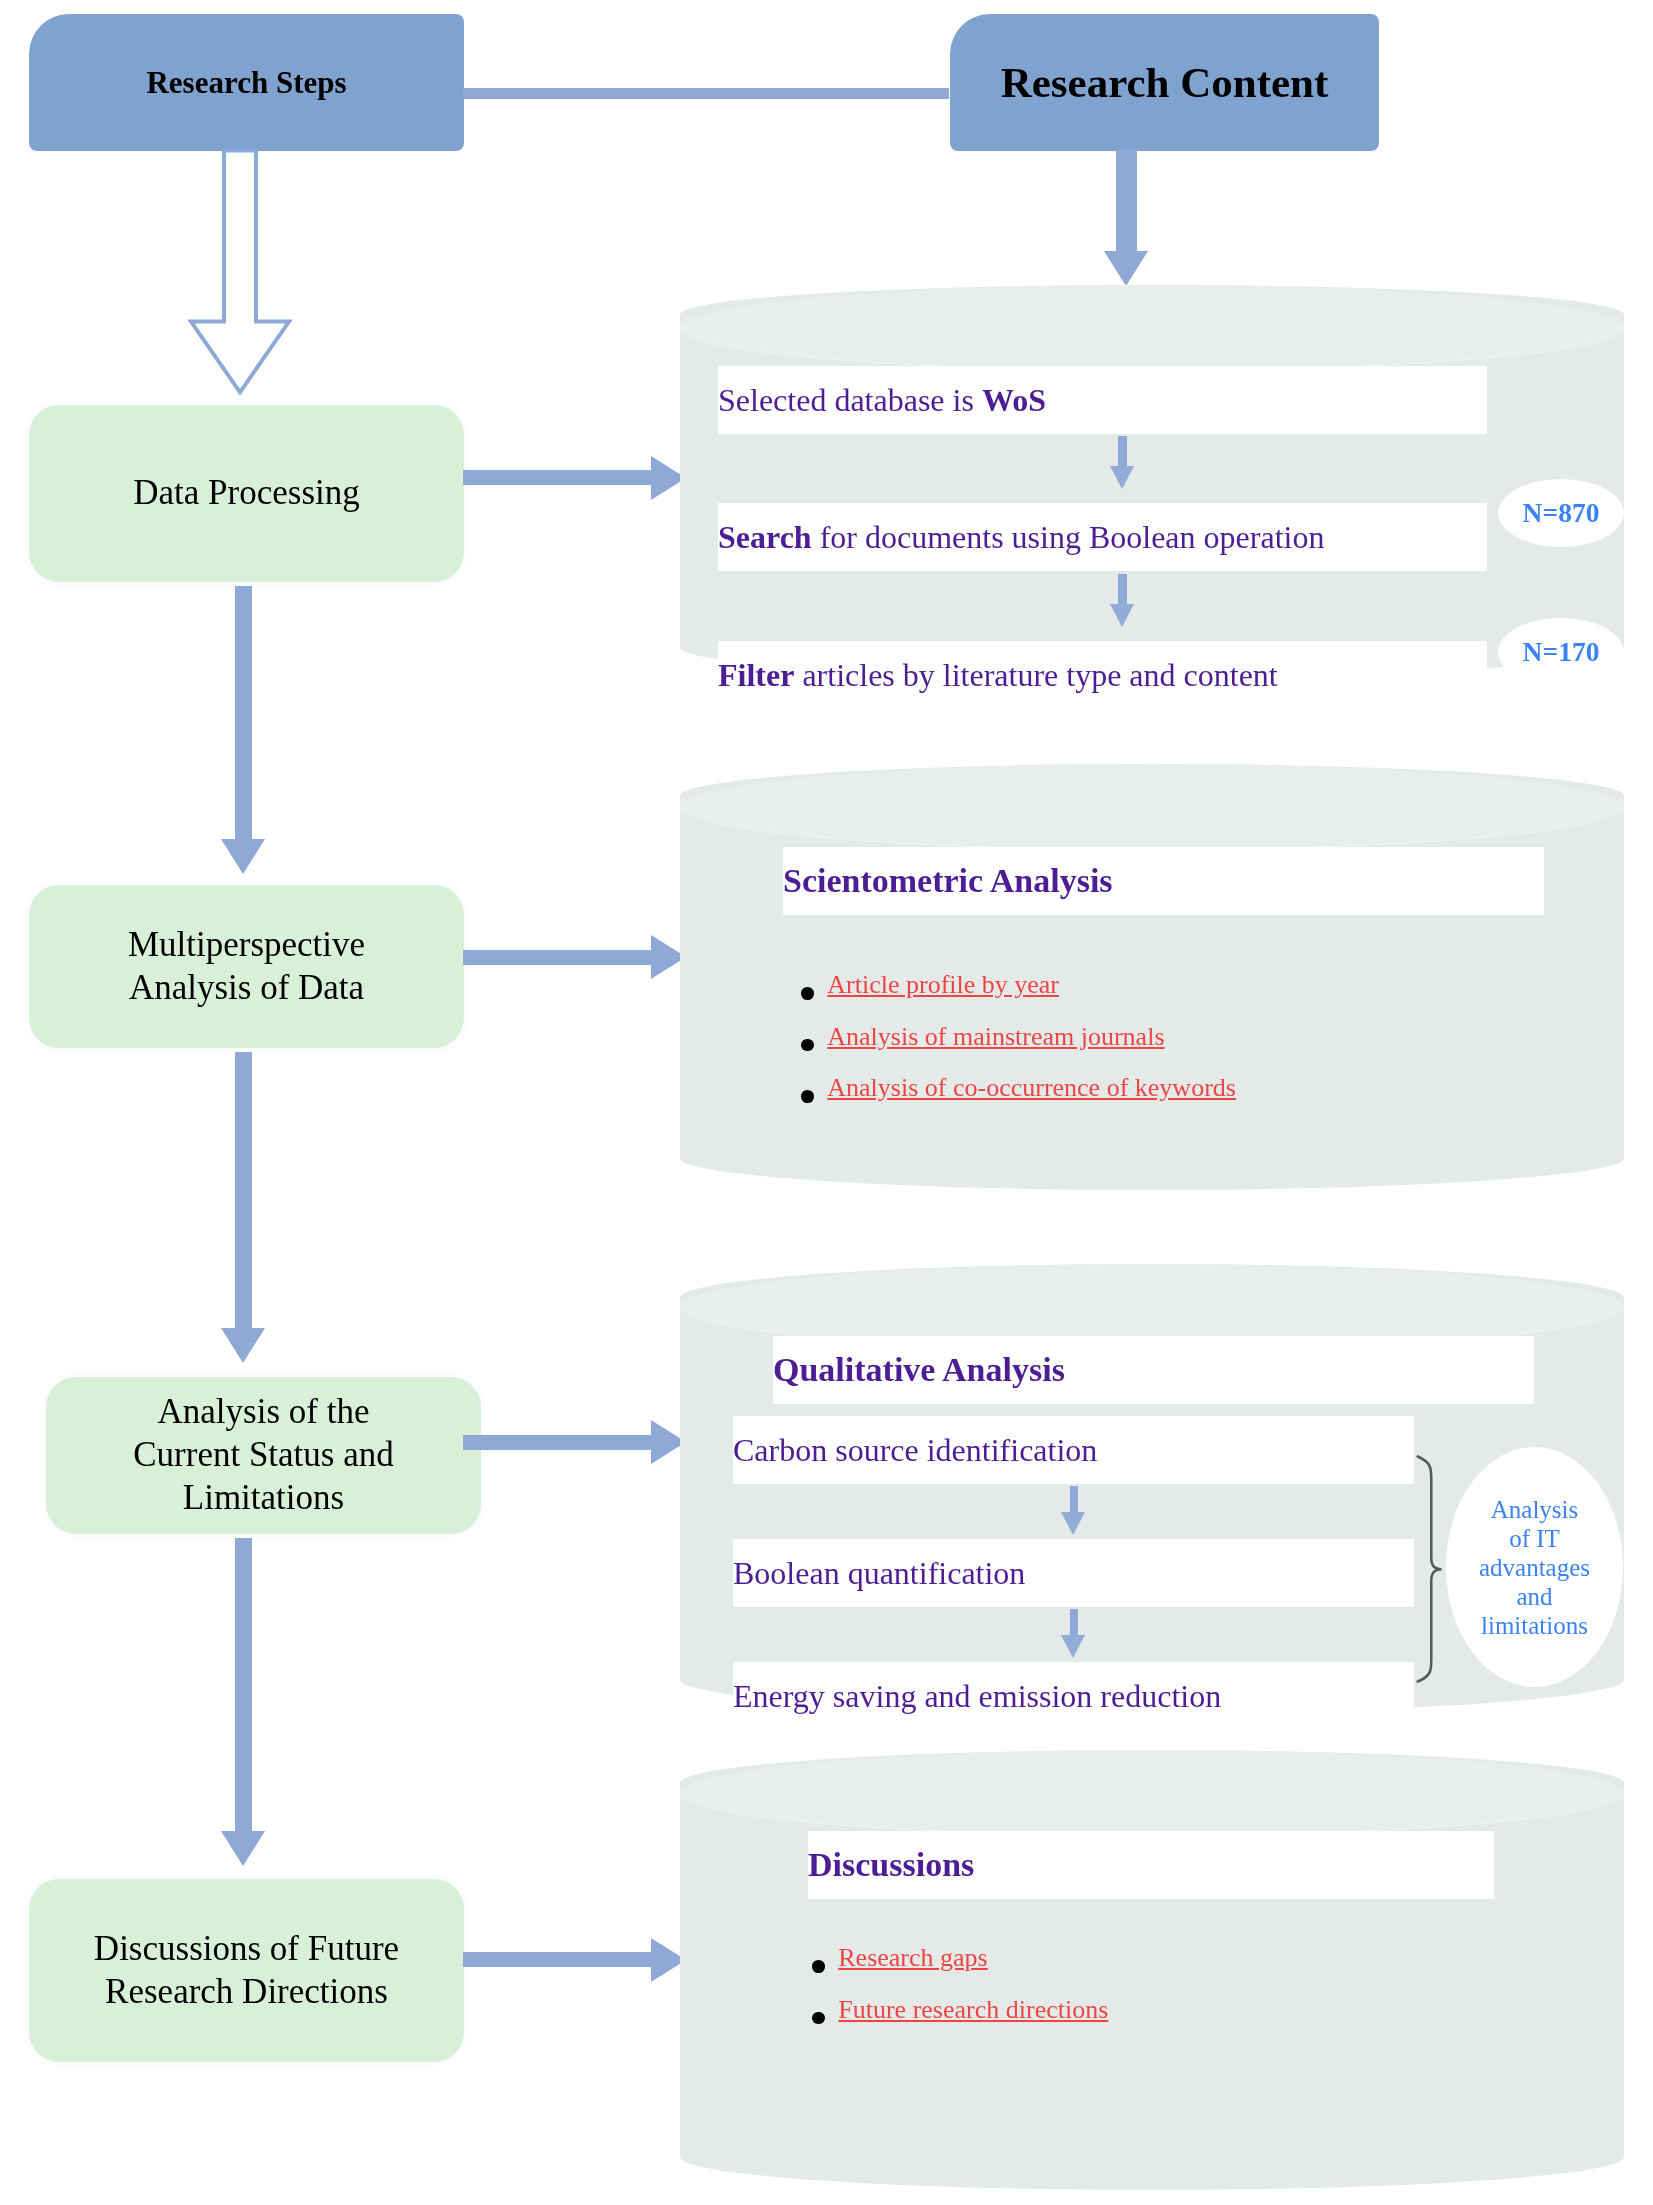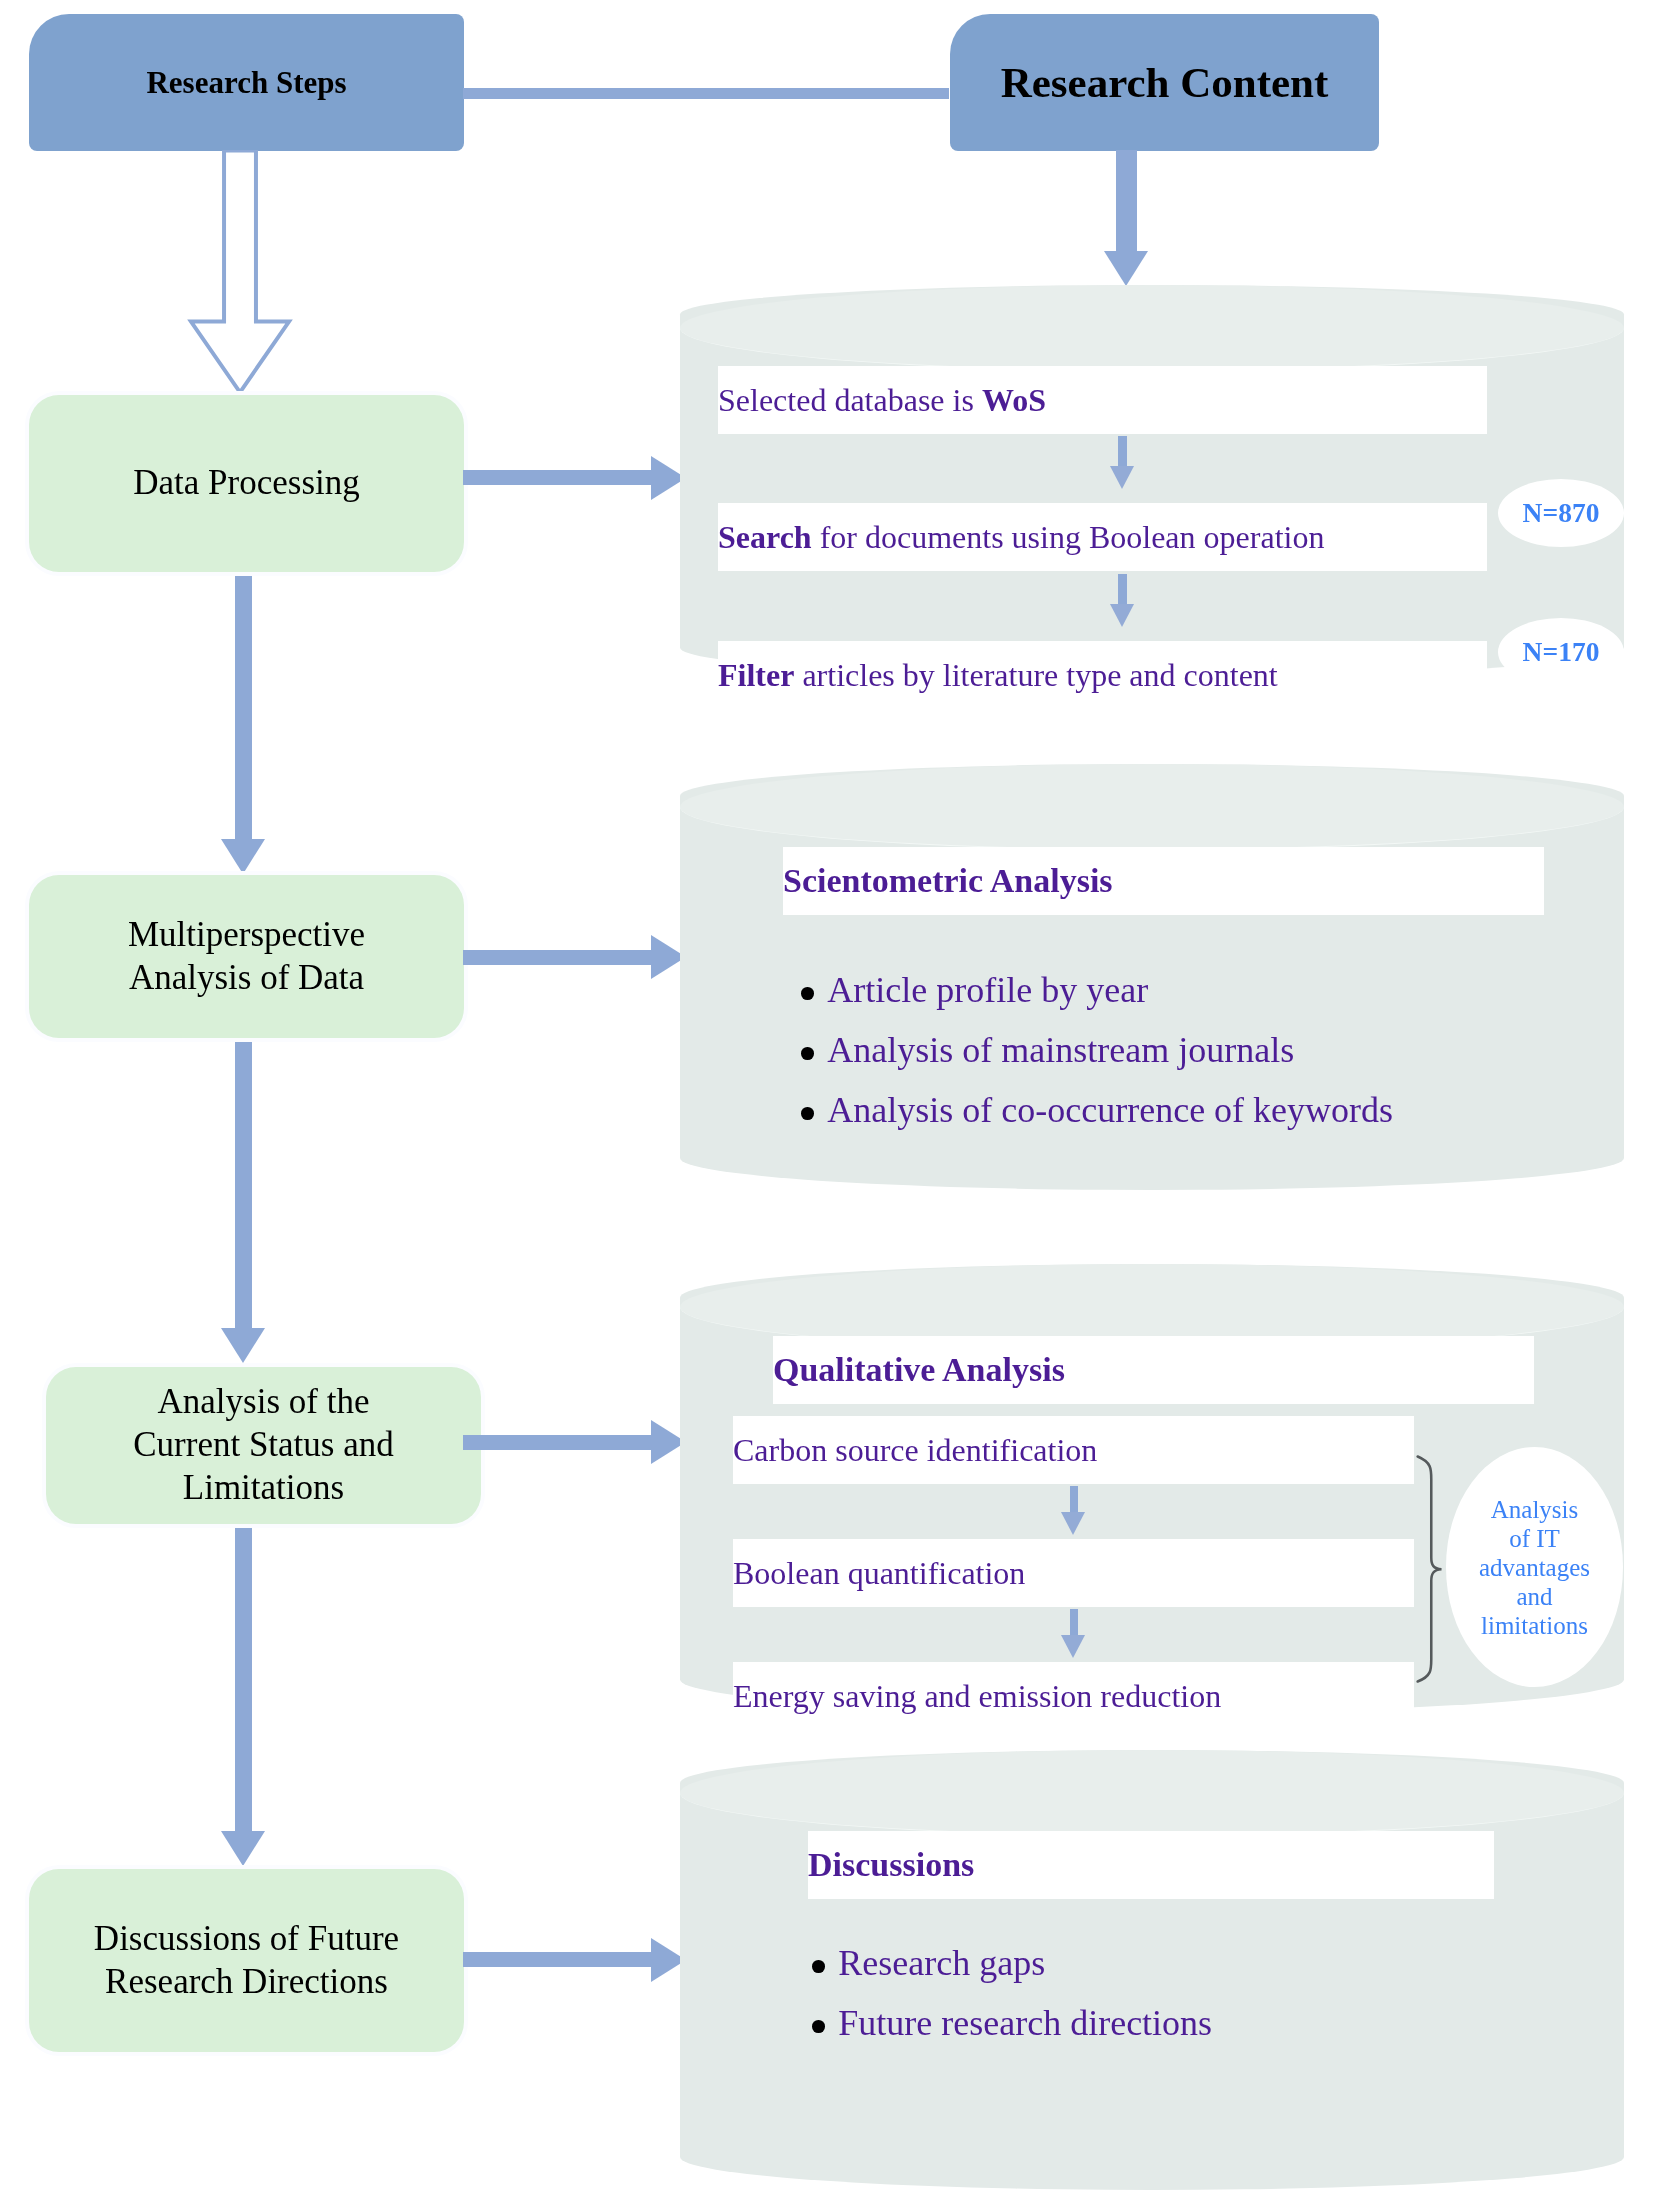--- a/index.html
+++ b/index.html
@@ -31,20 +31,21 @@
   
   .stepbox{
     background:#d9f0d8;
     border-radius:30px;
     display:flex;align-items:center;justify-content:center;
     text-align:center;
     font-size:35px;line-height:1.22;color:#000;
     box-shadow:0 0 0 4px #fbfcff;
     padding:0 16px;
     box-sizing:border-box;
+    margin-top:10px;
   }
 
   
   .vline{background:#8ea9d6;}
   .hline{background:#8ea9d6;}
   .arrow-down-head{
     width:0;height:0;
     border-left:22px solid transparent;
     border-right:22px solid transparent;
     border-top:35px solid #8ea9d6;
@@ -79,21 +80,21 @@
   
   .wbar{
     position:absolute;background:#ffffff;
     display:flex;align-items:center;justify-content:flex-start;
     font-size:32px;color:#4c1d95;text-align:center;
   }
   .wbar.bold{font-weight:bold;}
   .wbar b{font-weight:bold;}
 
   
-  .bullets{position:absolute;font-size:36px;line-height:1.0;color:#4c1d95;}
+  .bullets{position:absolute;font-size:26px;line-height:1.0;color:#ef4444;text-decoration:underline;}
   .bullets .li{display:flex;align-items:flex-start;margin-bottom:24px;}
   .bullets .dot{
     width:12.6px;height:12.6px;border-radius:50%;background:#000;
     margin-right:13.7px;margin-top:15px;flex:none;
   }
 
   
   .ellipse{
     position:absolute;background:#ffffff;border-radius:50%;
     display:flex;align-items:center;justify-content:center;

